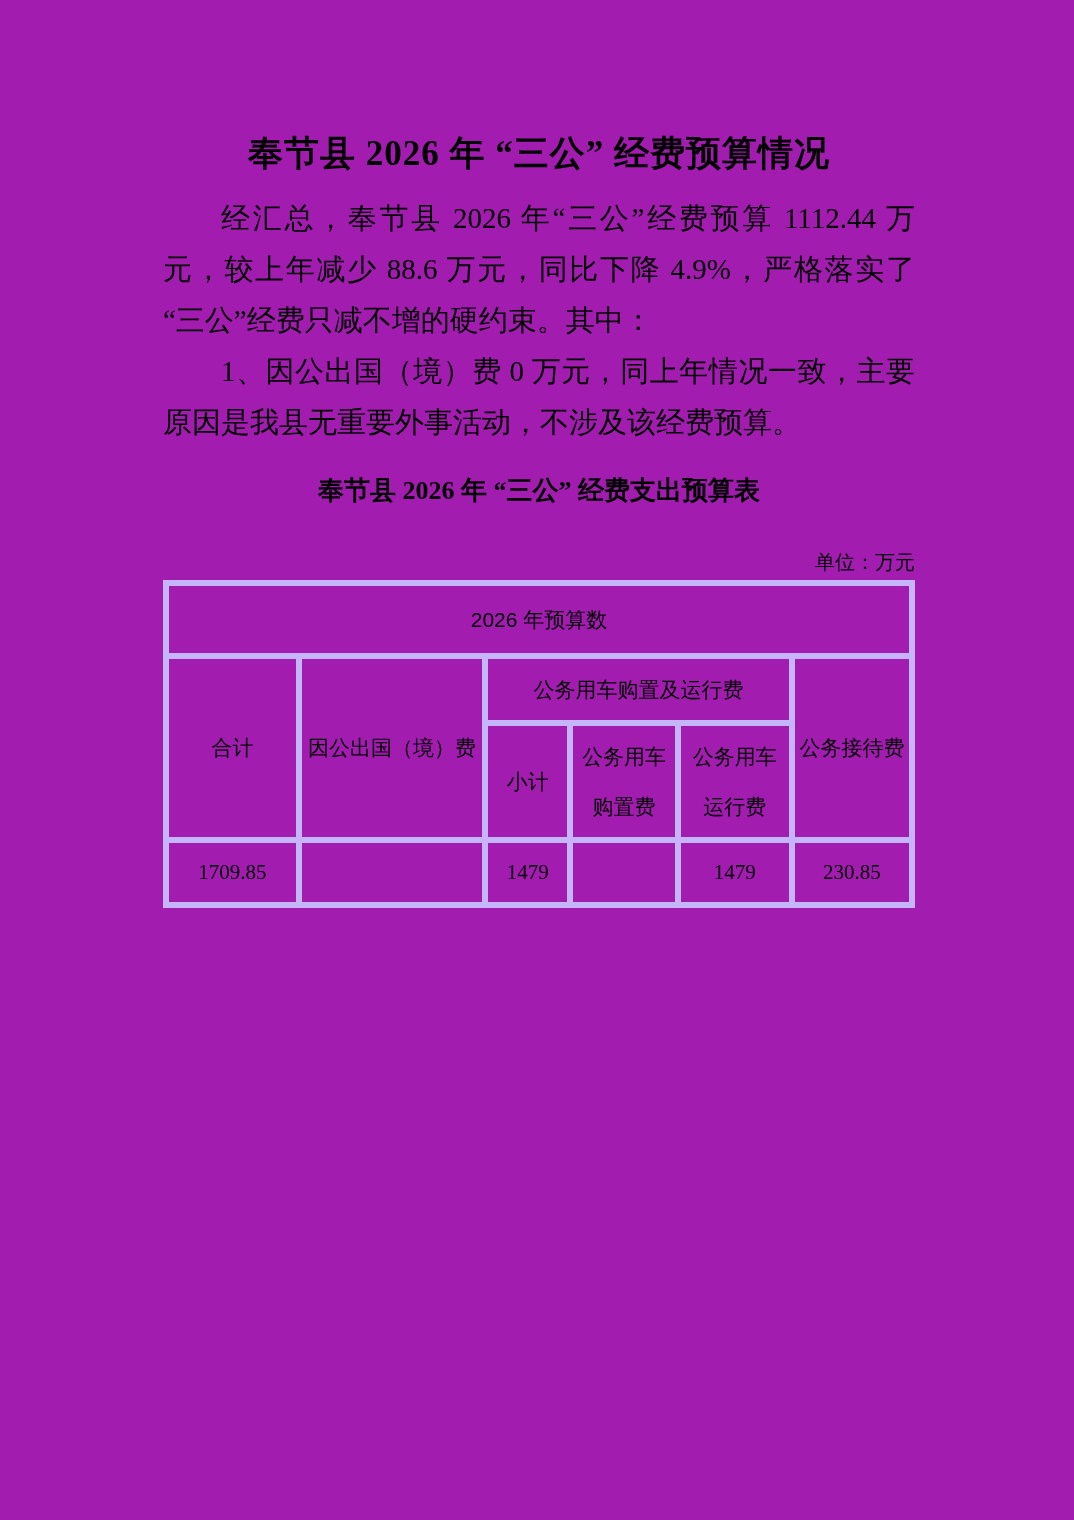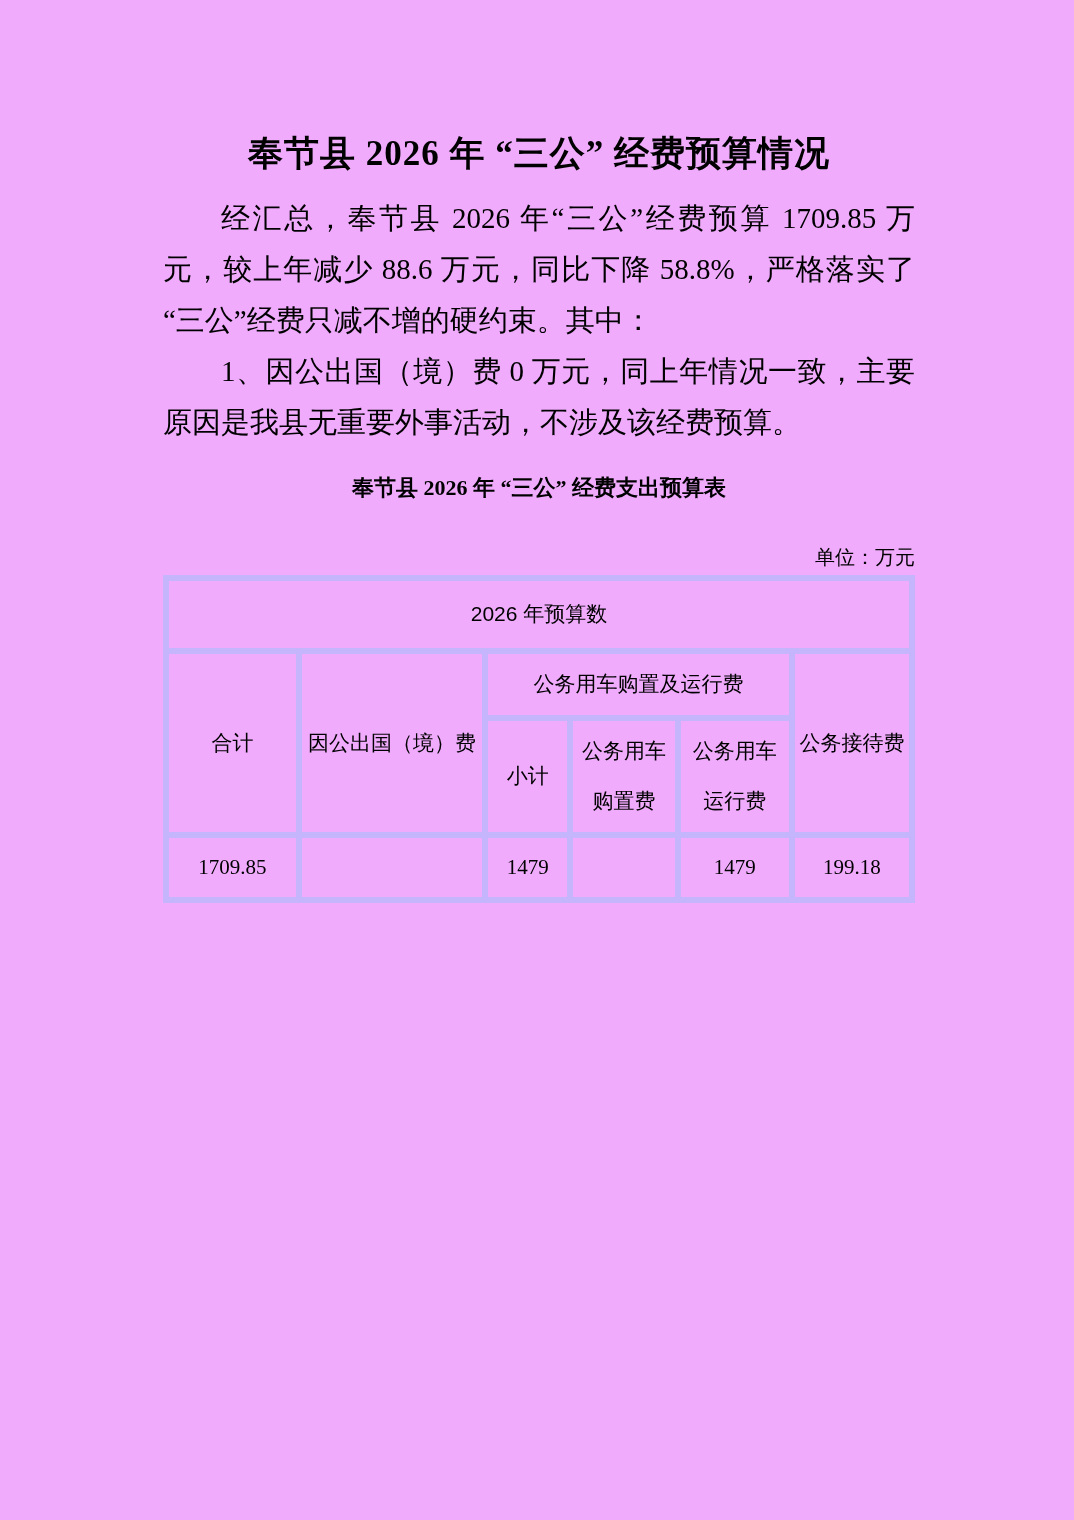--- a/index.html
+++ b/index.html
@@ -1,21 +1,21 @@
 <!DOCTYPE html>
 <html lang="zh"><head>
 <meta charset="utf-8">
 <style>
   html, body { margin: 0; padding: 0; background: #888; }
   .page {
     position: relative;
     width: 1074px;
     height: 1520px;
     margin: 0 auto;
-    background: #f0abfc;
+    background: #a21caf;
     color: #000000;
     font-family: "Liberation Serif", "DejaVu Serif", serif;
     overflow: hidden;
   }
   .content {
     position: absolute;
     left: 163px;
     width: 752px;
     top: 0;
   }
@@ -31,21 +31,21 @@
     margin: 0;
     font-size: 29px;
     line-height: 51px;
     text-align: justify;
     text-indent: 2em;
   }
   .body-para.first { margin-top: 16px; }
   .table-title {
     margin: 26px 0 0 0;
     text-align: center;
-    font-size: 22px;
+    font-size: 26px;
     font-weight: bold;
     line-height: 1.3;
   }
   .unit-label {
     margin-top: 42px;
     margin-bottom: 6px;
     text-align: right;
     font-size: 20px;
     line-height: 1.2;
   }
@@ -77,21 +77,21 @@
   }
 </style>
 </head>
 <body>
 
 <div class="page">
   <div class="content">
 
     <h1 class="doc-title">奉节县 2026 年 “三公” 经费预算情况</h1>
 
-    <p class="body-para first">经汇总，奉节县 2026 年“三公”经费预算 1709.85 万元，较上年减少 88.6 万元，同比下降 58.8%，严格落实了“三公”经费只减不增的硬约束。其中：</p>
+    <p class="body-para first">经汇总，奉节县 2026 年“三公”经费预算 1112.44 万元，较上年减少 88.6 万元，同比下降 4.9%，严格落实了“三公”经费只减不增的硬约束。其中：</p>
 
     <p class="body-para">1、因公出国（境）费 0 万元，同上年情况一致，主要原因是我县无重要外事活动，不涉及该经费预算。</p>
 
 
 
     <h2 class="table-title">奉节县 2026 年 “三公” 经费支出预算表</h2>
 
     <div class="unit-label">单位：万元</div>
 
     <table class="budget">
@@ -117,19 +117,19 @@
           <td class="hdr">小计</td>
           <td class="hdr">公务用车购置费</td>
           <td class="hdr">公务用车运行费</td>
         </tr>
         <tr class="row-data">
           <td>1709.85</td>
           <td></td>
           <td>1479</td>
           <td></td>
           <td>1479</td>
-          <td>199.18</td>
+          <td>230.85</td>
         </tr>
       </tbody>
     </table>
 
   </div>
 </div>
 
 </body></html>

